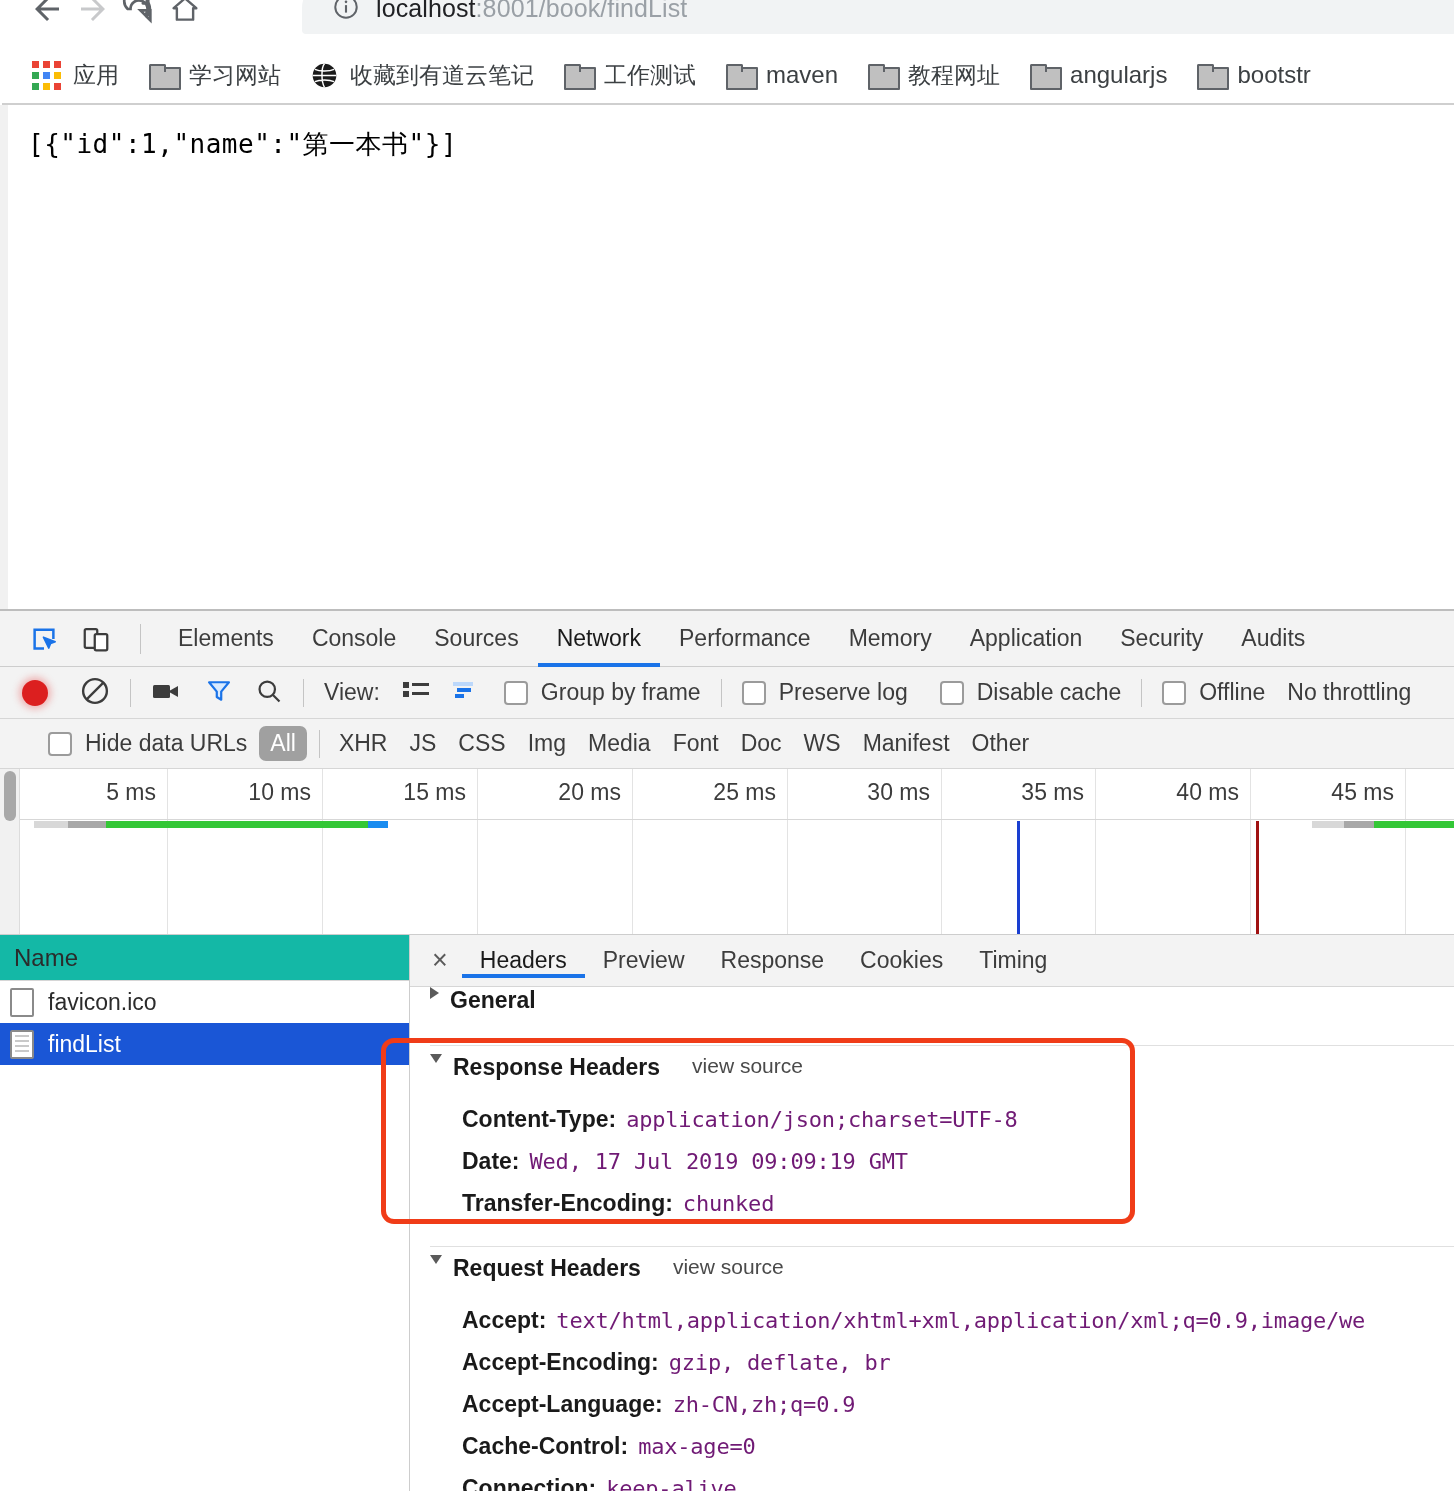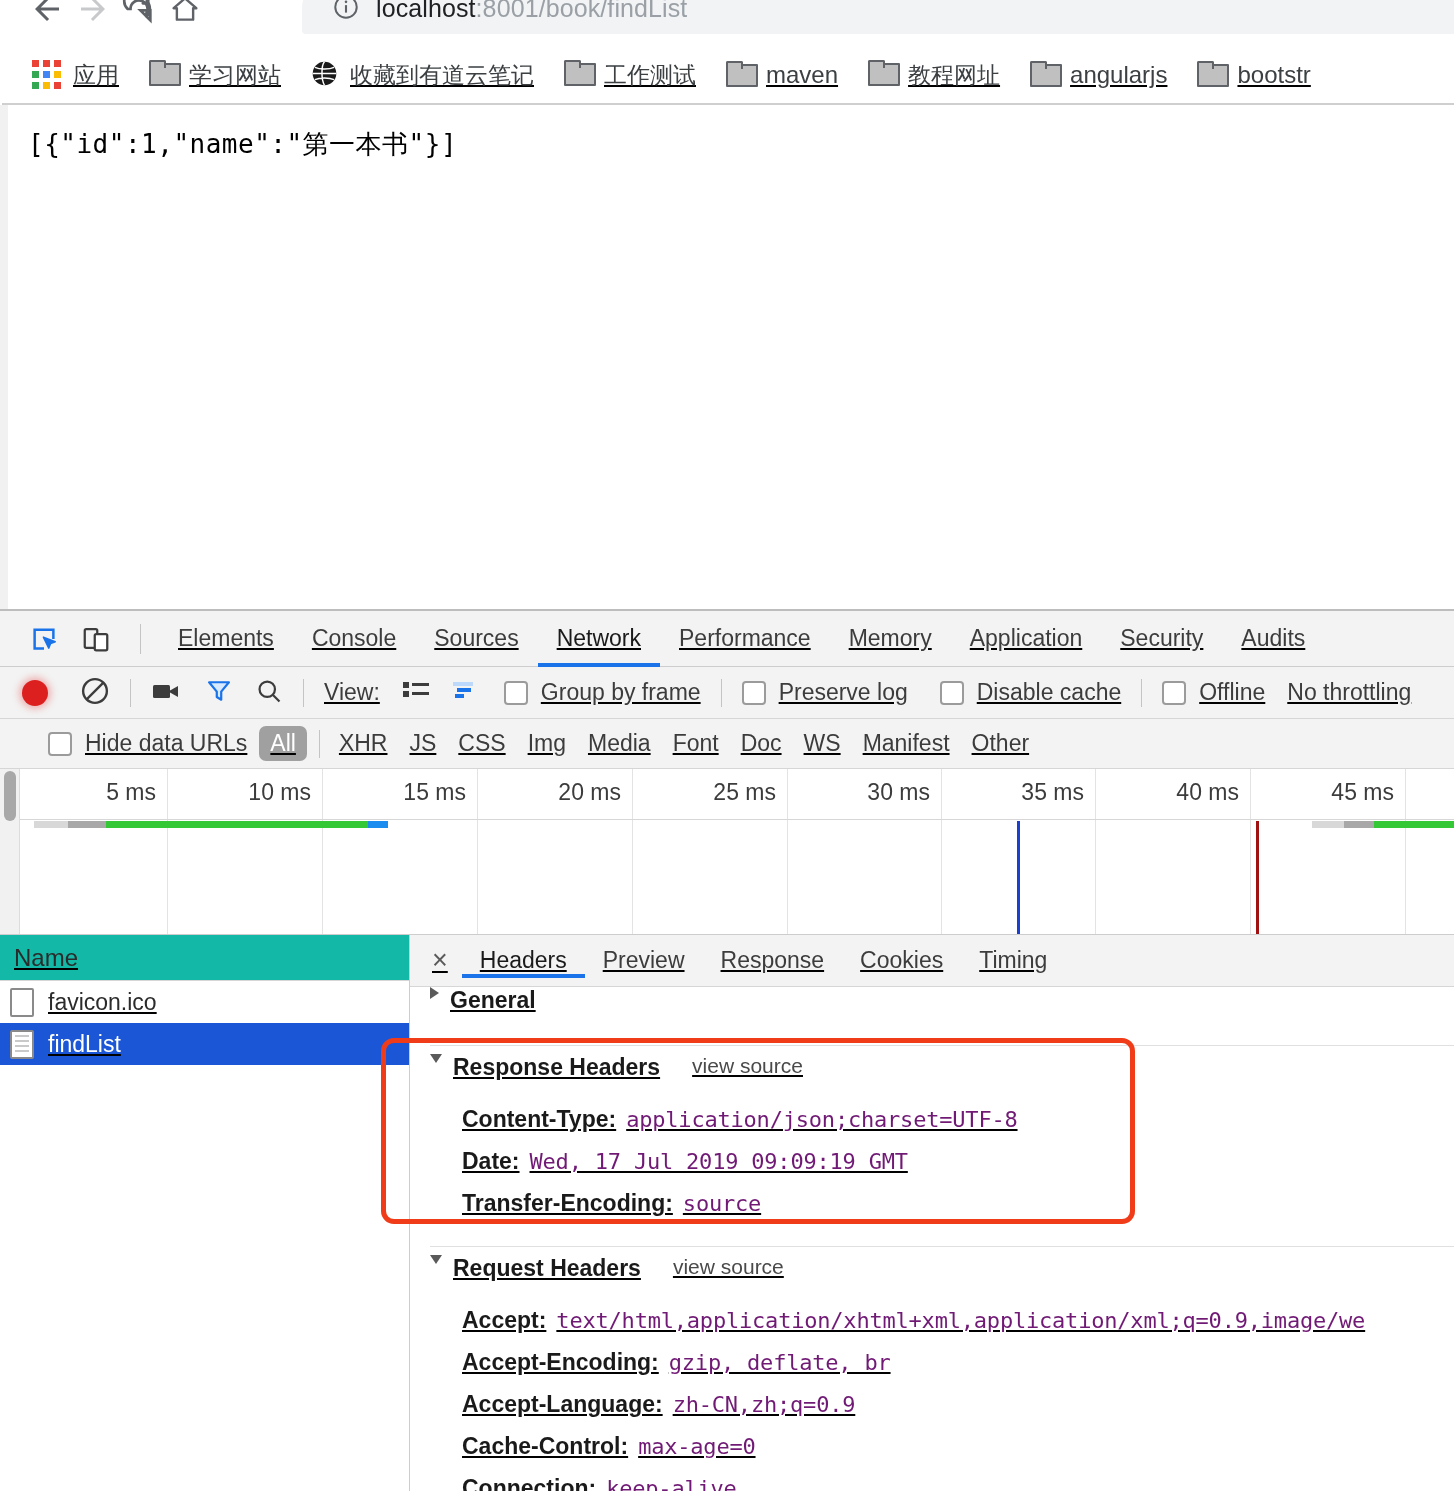--- a/index.html
+++ b/index.html
@@ -38,22 +38,22 @@
   }
   .url-text .host { color: #202124; }
 
   
   .bookmarks-bar {
     position: absolute; top: 46px; left: 0; width: 1454px; height: 58px;
     background: #ffffff; display: flex; align-items: center;
     padding-left: 30px; overflow: hidden;
   }
   .bm {
-    display: flex; flex: 0 0 auto;
-    margin-right: 30px; white-space: nowrap; text-decoration: underline;
+    display: flex; align-items: center; flex: 0 0 auto;
+    margin-right: 30px; white-space: nowrap;
   }
   .bm-label { font-size: 24px; color: #3c4043; margin-left: 12px; }
   .bm-label.cjk { font-family: "DejaVu Sans", sans-serif; font-size: 23px; }
   .apps-grid { display: grid; grid-template-columns: repeat(3, 7px);
     grid-template-rows: repeat(3, 7px); gap: 4px; }
   .apps-grid i { display: block; width: 7px; height: 7px; }
   .folder-ico { width: 28px; height: 22px; position: relative; }
   .folder-ico:before {
     content: ""; position: absolute; left: 0; top: 3px; width: 28px; height: 19px;
     background: #c0c0c0; border: 2px solid #5f6368; border-radius: 1px;
@@ -82,21 +82,20 @@
     position: absolute; left: 28px; top: 22px;
     font-family: "DejaVu Sans Mono", monospace;
     font-size: 26px; color: #000; letter-spacing: 0.5px; white-space: pre;
   }
 
   
   .devtools {
     position: absolute; top: 609px; left: 0; width: 1454px; height: 887px;
     background: #ffffff;
     border-top: 2px solid #bdbdbd;
-    text-decoration: underline;
   }
   .dt-tabbar {
     position: relative; height: 56px; background: #f3f3f3;
     border-bottom: 1px solid #cdcdcd;
     display: flex; align-items: center;
   }
   .dt-icon-btn {
     width: 52px; height: 56px; display: flex; align-items: center;
     justify-content: center; flex: 0 0 auto;
   }
@@ -558,21 +557,21 @@
         <div class="hdr-row">
           <span class="hdr-k">Content-Type:</span>
           <span class="hdr-v">application/json;charset=UTF-8</span>
         </div>
         <div class="hdr-row">
           <span class="hdr-k">Date:</span>
           <span class="hdr-v">Wed, 17 Jul 2019 09:09:19 GMT</span>
         </div>
         <div class="hdr-row">
           <span class="hdr-k">Transfer-Encoding:</span>
-          <span class="hdr-v">source</span>
+          <span class="hdr-v">chunked</span>
         </div>
         <div class="hdr-divider" style="margin-top:14px"></div>
 
         <div class="hdr-title" style="margin-top:8px">
           <span class="tri down"></span>
           <span>Request Headers</span>
           <span class="view-source">view source</span>
         </div>
         <div class="hdr-row">
           <span class="hdr-k">Accept:</span>

